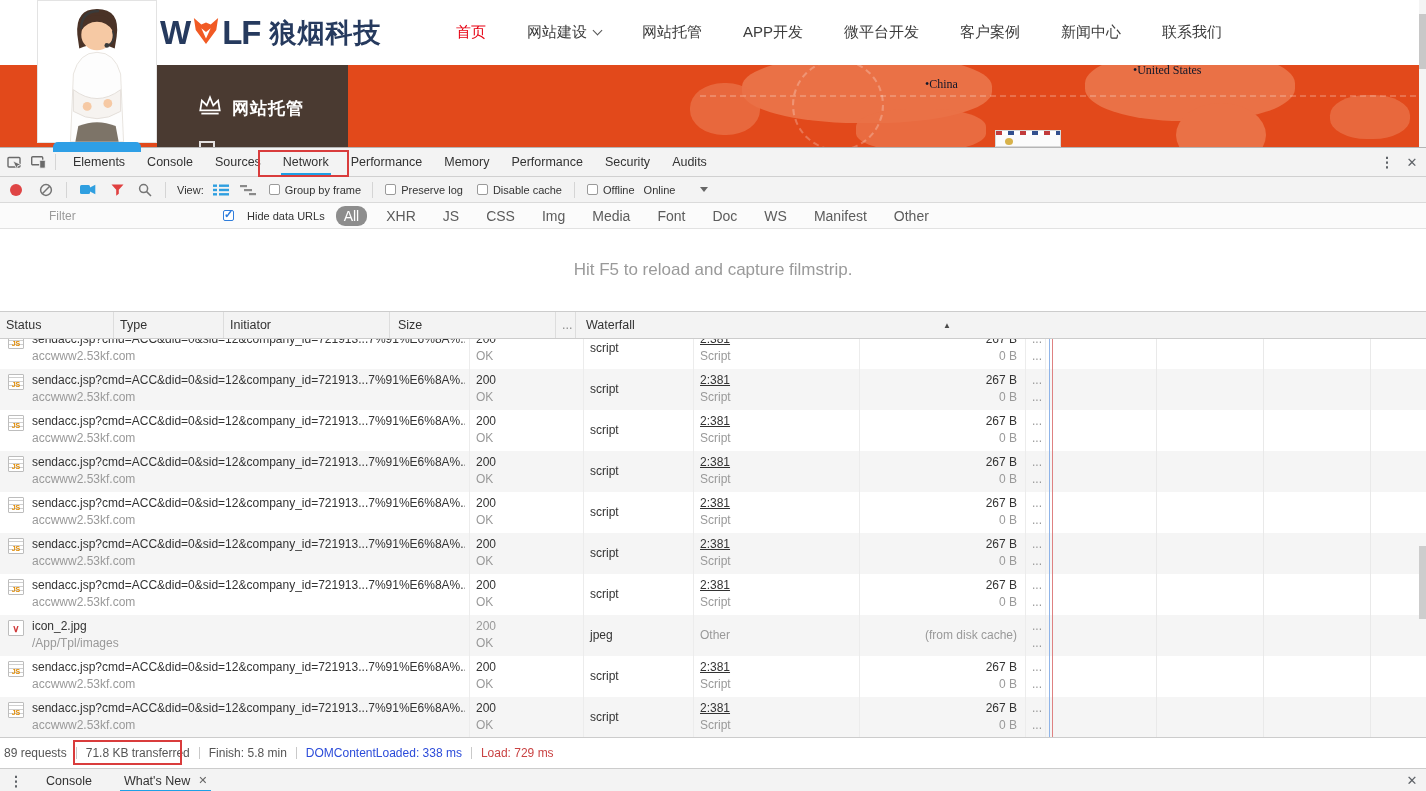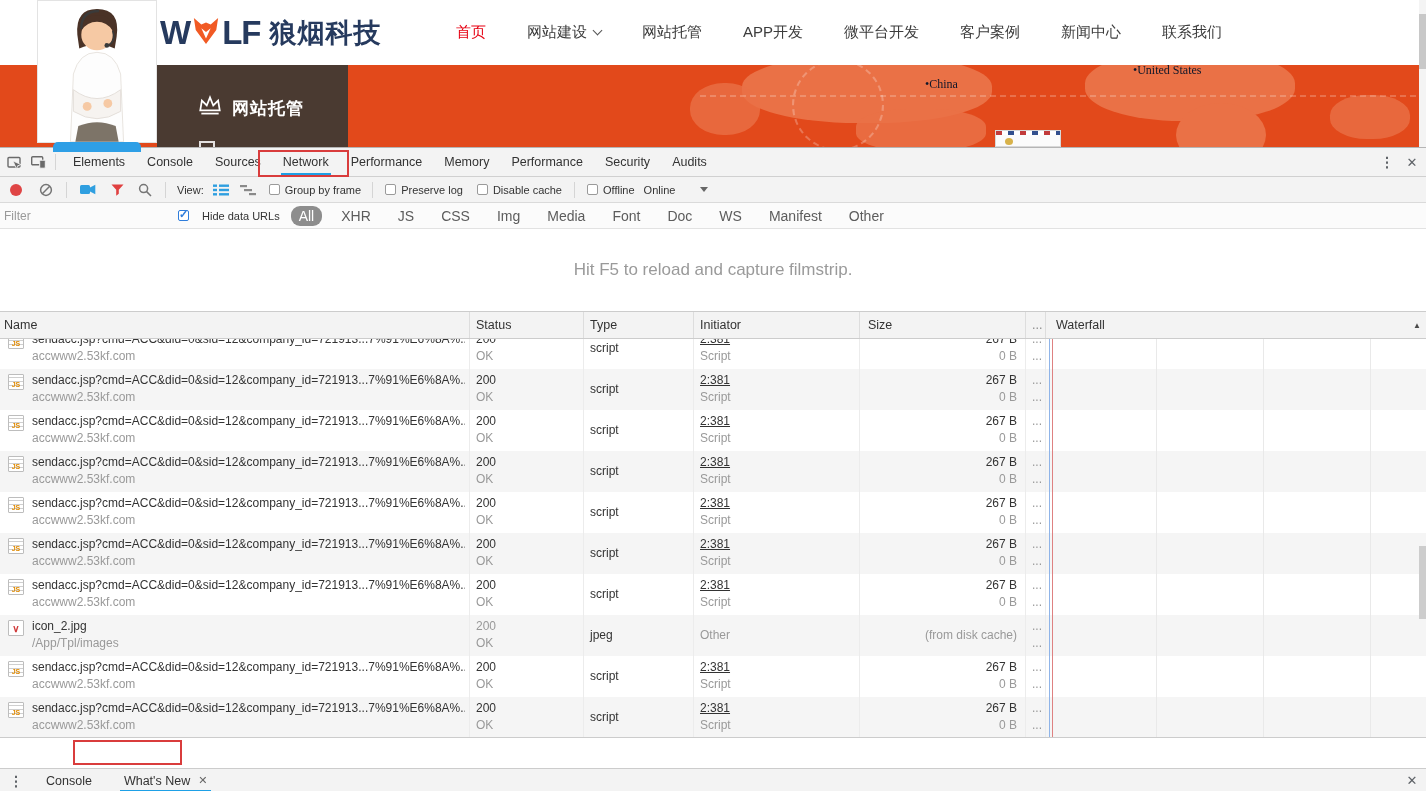--- a/index.html
+++ b/index.html
@@ -52,21 +52,21 @@
   .x-close::before { content:"\2715"; }
 
   .dt-toolbar { top:29px; height:26px; background:#f3f3f3; border-bottom:1px solid #dadada; }
   .rec-dot { width:12px; height:12px; border-radius:50%; background:#df4545; margin-left:10px; cursor:pointer; }
   .lbl { color:#333; font-size:11px; white-space:nowrap; }
   .cb { width:11px; height:11px; border:1px solid #9a9a9a; border-radius:2px; background:#fff; display:inline-block; position:relative; cursor:pointer; flex:none; }
   .cb.checked { border-color:#2f7ddb; }
   .cb.checked::after { content:"\2713"; position:absolute; left:0px; top:-3px; color:#2f7ddb; font-size:11px; font-weight:700; }
   .dd-arrow { width:0; height:0; border-left:4px solid transparent; border-right:4px solid transparent; border-top:5px solid #666; cursor:pointer; }
 
-  .dt-filterbar { top:55px; height:26px; background:#fbfbfb; border-bottom:1px solid #e2e2e2; }
+  .dt-filterbar { top:55px; height:26px; background:#fbfbfb; border-bottom:1px solid #e2e2e2;padding-left:45px; }
   .filter-input { border:none; outline:none; background:transparent; font-size:12px; color:#333; width:160px; margin-left:4px; font-family:"Liberation Sans",sans-serif; }
   .filter-input::placeholder { color:#9a9a9a; }
   .pill { font-size:14px; padding:2px 8px; border-radius:9px; color:#5c5c5c; margin-left:11px; cursor:pointer; white-space:nowrap; }
   .pill.selected { background:#8d8d8d; color:#fff; }
 
   .dt-hint { position:absolute; left:0; top:81px; width:1426px; height:82px; display:flex; align-items:center; justify-content:center; font-size:17px; color:#9a9a9a; }
 
   .net-header { position:absolute; left:0; top:163px; width:1426px; height:28px; background:#f3f3f3; border-top:1px solid #ccc; border-bottom:1px solid #ccc; display:flex; }
   .nh-cell { height:100%; display:flex; align-items:center; padding-left:6px; border-right:1px solid #ddd; font-size:12.5px; color:#333; position:relative; cursor:pointer; }
   .nh-cell:last-child { border-right:none; }
@@ -326,23 +326,20 @@
           <span class="pill">Doc</span>
           <span class="pill">WS</span>
           <span class="pill">Manifest</span>
           <span class="pill">Other</span>
         </div>
     </div>
 
     <div class="dt-hint">Hit F5 to reload and capture filmstrip.</div>
 
     <div class="net-header">
-      <div class="nh-cell" style="width:470px; padding-left:4px;">
-          <span>Name</span>
-        </div>
       <div class="nh-cell" style="width:114px;">
           <span>Status</span>
         </div>
       <div class="nh-cell" style="width:110px;">
           <span>Type</span>
         </div>
       <div class="nh-cell" style="width:166px;">
           <span>Initiator</span>
         </div>
       <div class="nh-cell" style="width:166px; padding-left:8px;">
@@ -629,20 +626,31 @@
           </div>
         </div>
       <div class="wf-grid" style="left:1156px;"></div>
       <div class="wf-grid" style="left:1263px;"></div>
       <div class="wf-grid" style="left:1370px;"></div>
       <div class="wf-event" style="left:1049px; background:#8fb4e8;"></div>
       <div class="wf-event" style="left:1052px; background:#de8181;"></div>
       <div class="tbl-scroll"></div>
     </div>
 
+    <div class="dt-statusbar">
+      <span style="margin-left:4px;">89 requests</span>
+      <span class="sb-sep"></span>
+      <span>71.8 KB transferred</span>
+      <span class="sb-sep"></span>
+      <span>Finish: 5.8 min</span>
+      <span class="sb-sep"></span>
+      <span class="sb-dcl">DOMContentLoaded: 338 ms</span>
+      <span class="sb-sep"></span>
+      <span class="sb-load">Load: 729 ms</span>
+    </div>
 
     <div class="dt-drawer">
       <span class="kebab" style="margin-left:8px;"></span>
       <span class="drawer-tab" style="margin-left:18px;">
         <span>Console</span>
       </span>
       <span class="drawer-tab active" style="margin-left:24px;">
         <span>What's New</span>
         <span class="tab-x">✕</span>
       </span>

